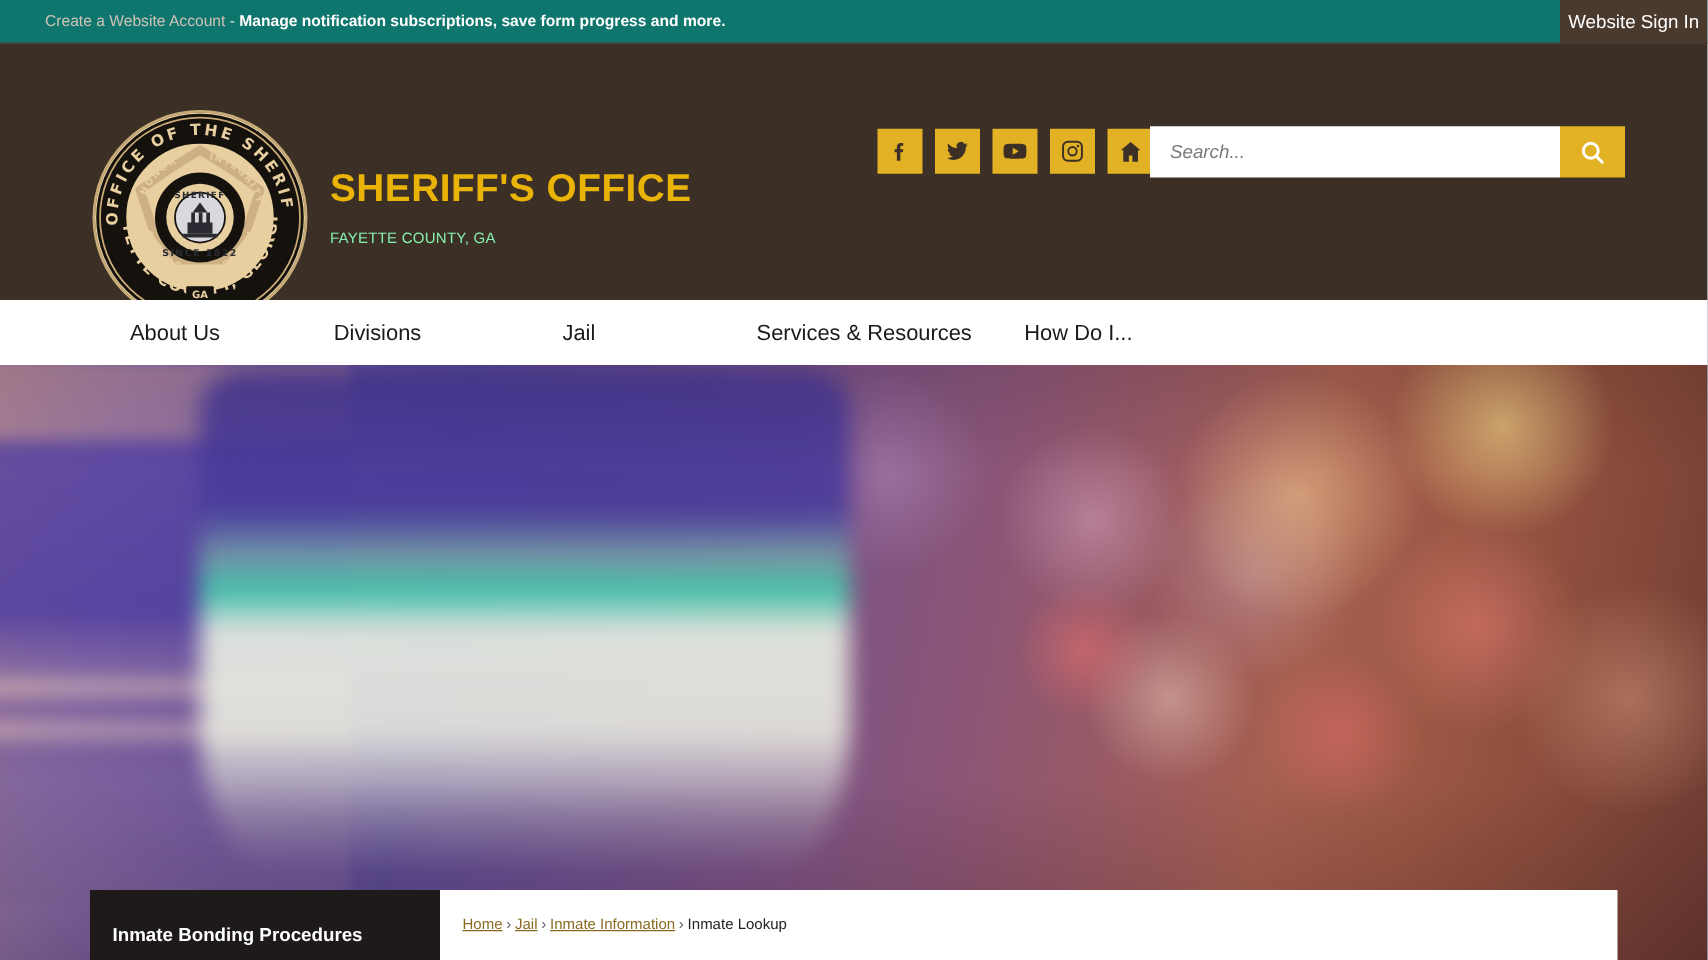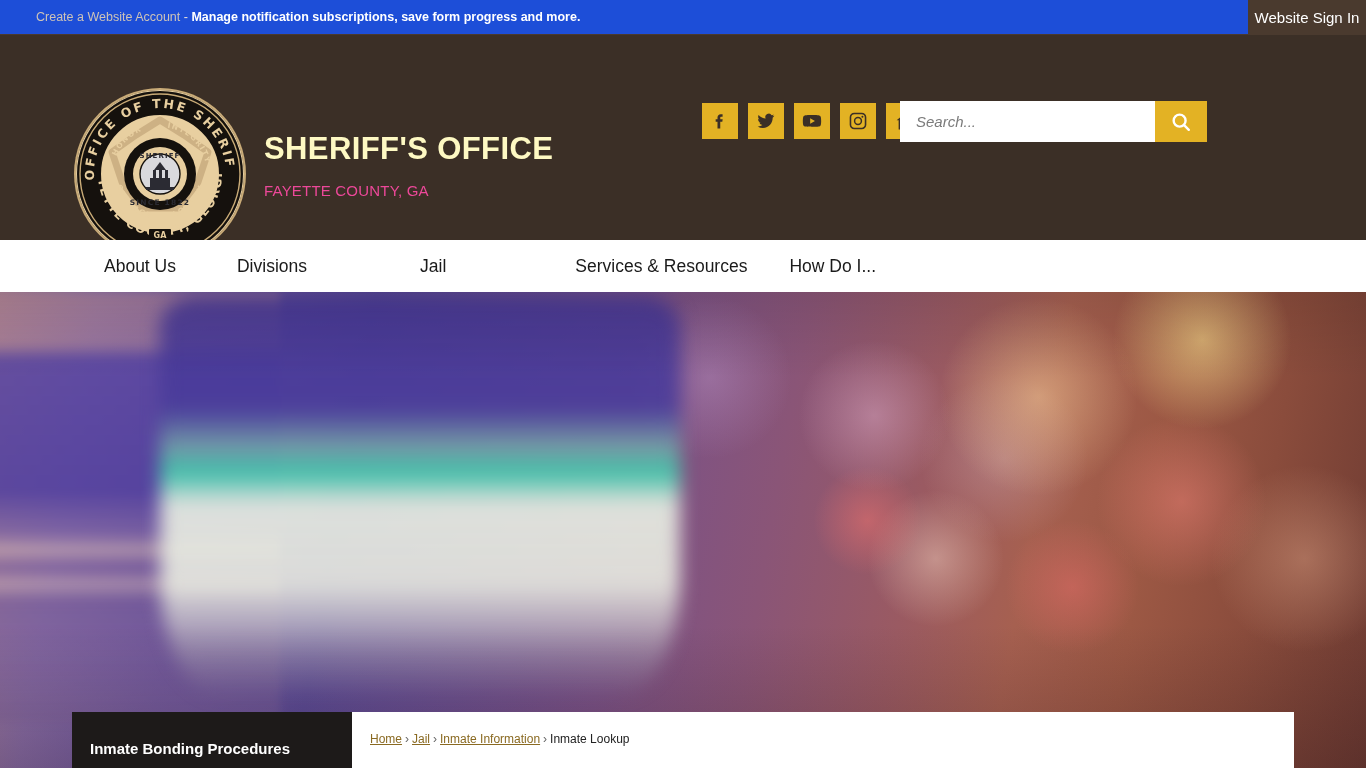--- a/index.html
+++ b/index.html
@@ -9,21 +9,21 @@
     width: 1366px; height: 768px;
     overflow: hidden;
     font-family: "Liberation Sans", sans-serif;
     background: #ffffff;
   }
 
   
   .topbar {
     position: relative;
     height: 35px;
-    background: #1d4ed8;
+    background: #0f766e;
     border-bottom: 1px solid #49392e;
   }
   .topbar-msg {
     position: absolute;
     left: 36px; top: 0;
     height: 35px;
     line-height: 35px;
     font-size: 12.5px;
     color: #ffffff;
     white-space: nowrap;
@@ -72,27 +72,27 @@
   }
   .seal svg { position: absolute; inset: 0; }
 
   .org-text {
     margin-left: 20px;
     padding-bottom: 16px;
   }
   .org-title {
     font-size: 31px;
     font-weight: bold;
-    color: #fef9c3;
+    color: #eab308;
     letter-spacing: 0.4px;
     line-height: 1.05;
   }
   .org-sub {
-    font-size: 15px;
-    color: #ec4899;
+    font-size: 12px;
+    color: #86efac;
     letter-spacing: 0.2px;
     margin-top: 16px;
   }
 
   .social-row {
     position: absolute;
     left: 702px; top: 68px;
     display: flex;
     gap: 10px;
   }
@@ -101,22 +101,22 @@
     background: #e3b224;
     display: flex;
     align-items: center;
     justify-content: center;
     cursor: pointer;
   }
   .social-btn svg { fill: #3b2f26; }
 
   .site-search {
     position: absolute;
-    left: 900px; top: 66px;
-    width: 307px; height: 41px;
+    left: 920px; top: 66px;
+    width: 380px; height: 41px;
     display: flex;
   }
   .site-search input {
     flex: 1;
     border: none;
     outline: none;
     background: #ffffff;
     padding: 0 16px;
     font-size: 15px;
     font-style: italic;
@@ -149,21 +149,21 @@
     align-items: center;
     padding-left: 104px;
   }
   .nav-item {
     font-size: 17.5px;
     color: #1a1a1a;
     text-decoration: none;
     white-space: nowrap;
     cursor: pointer;
   }
-  .nav-item:nth-child(1) { margin-right: 61px; }
+  .nav-item:nth-child(1) { margin-right: 91px; }
   .nav-item:nth-child(2) { margin-right: 113px; }
   .nav-item:nth-child(3) { margin-right: 129px; }
   .nav-item:nth-child(4) { margin-right: 42px; }
 
   
   .hero {
     position: relative;
     height: 476px;
     overflow: hidden;
     background: #0f172a;

